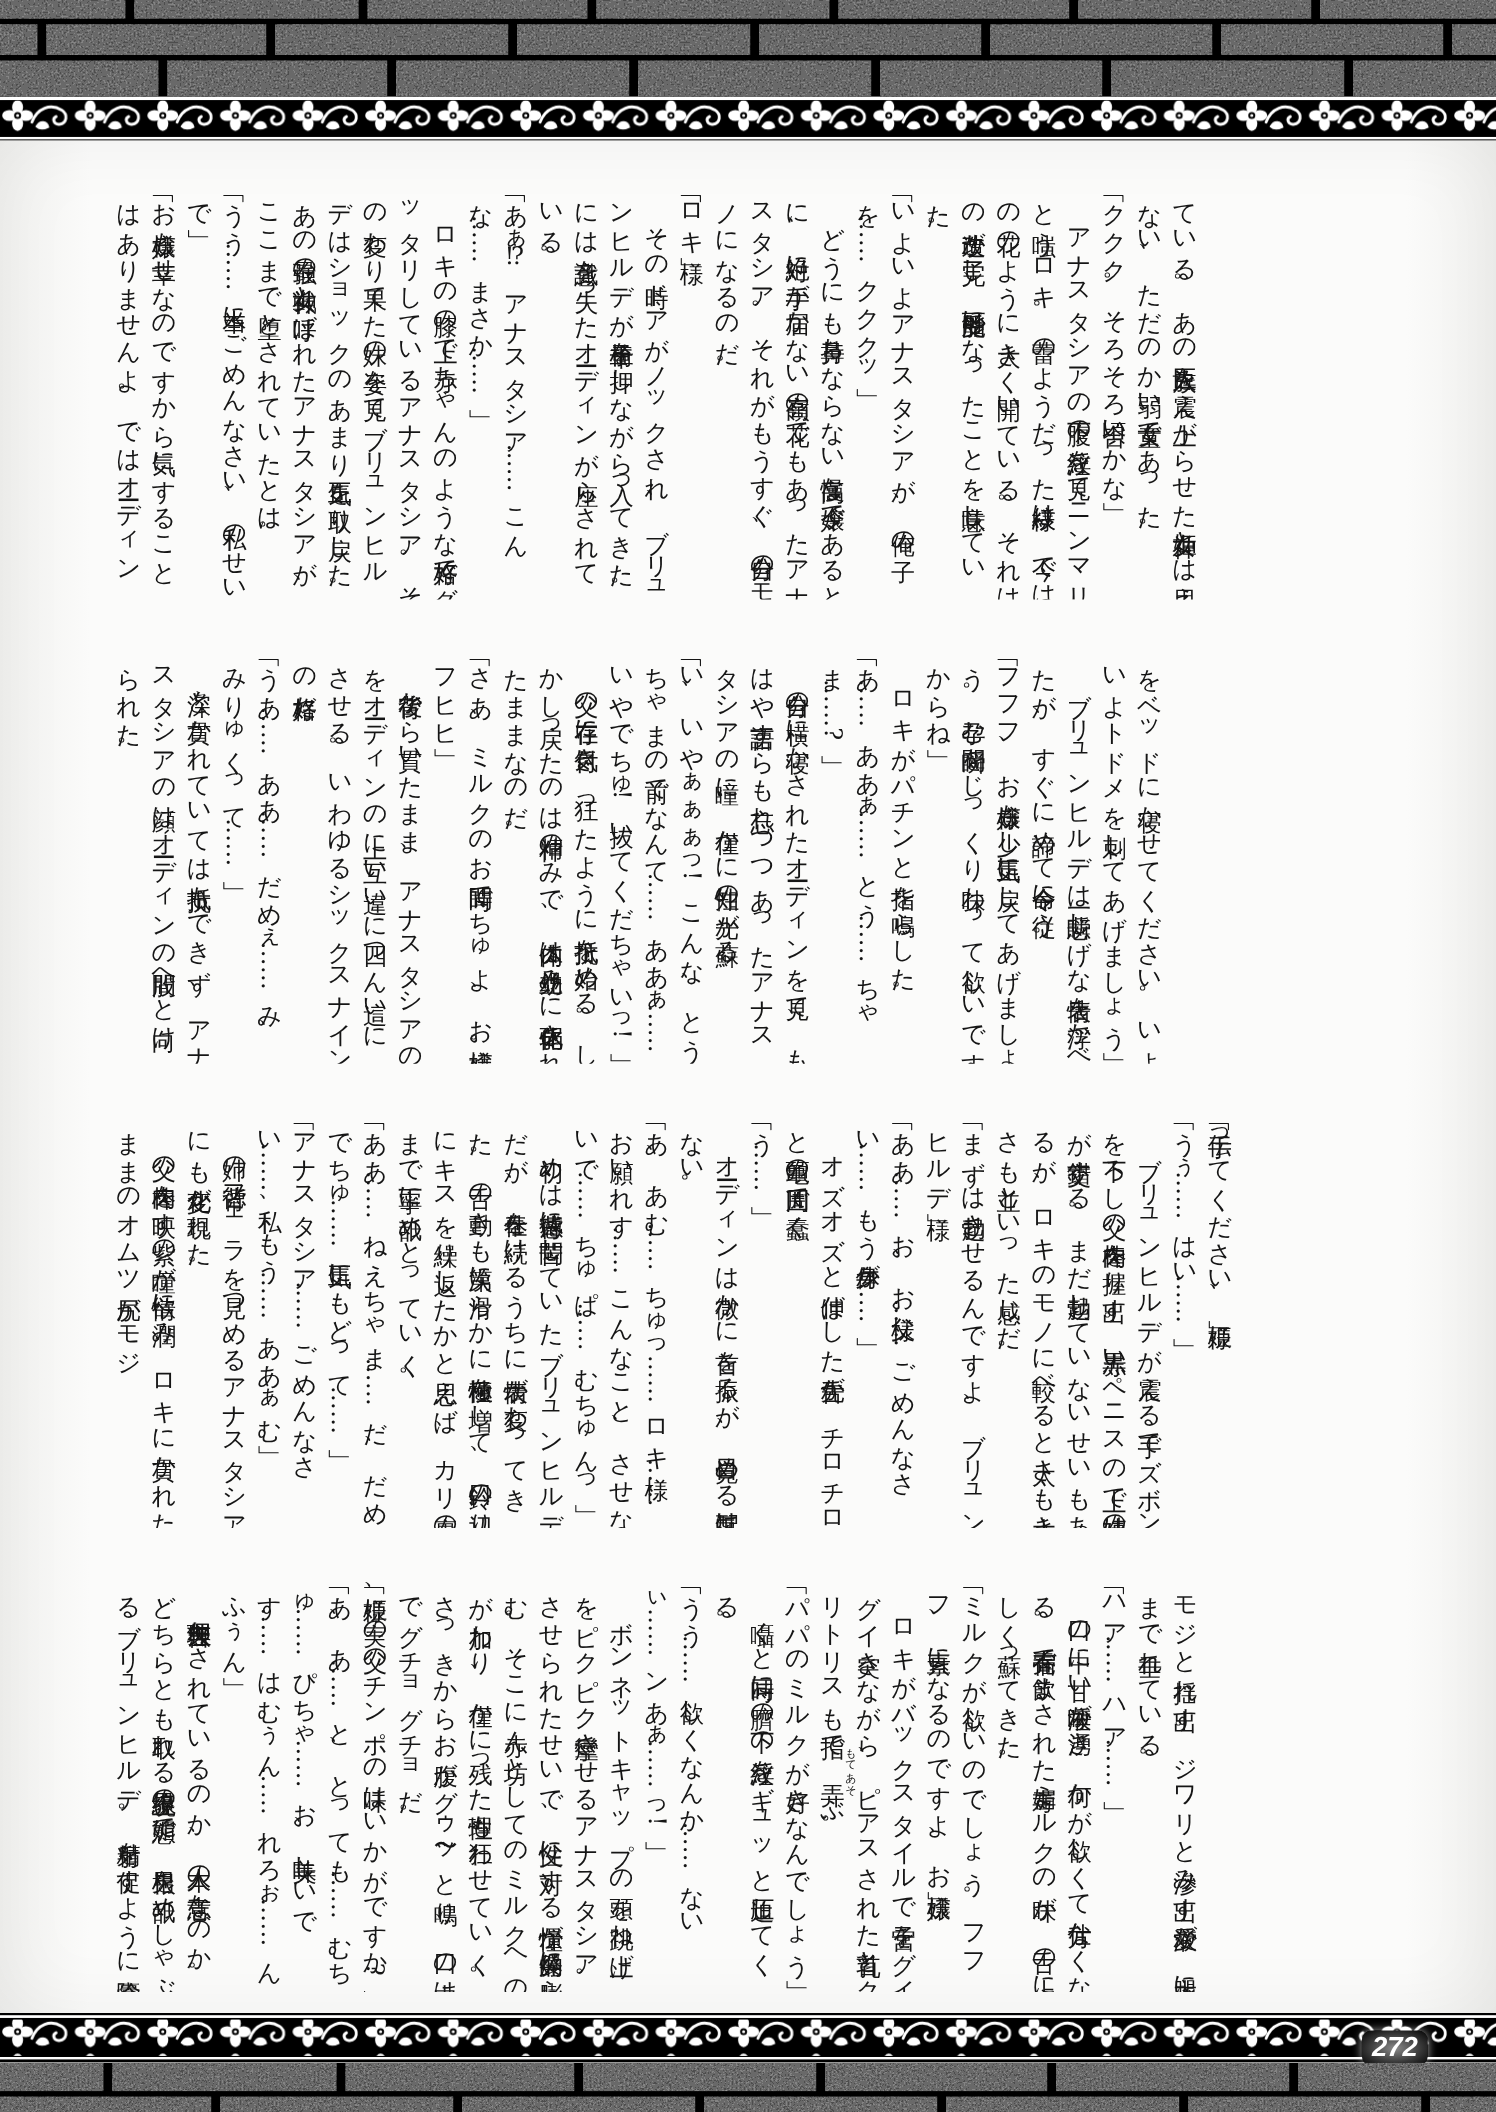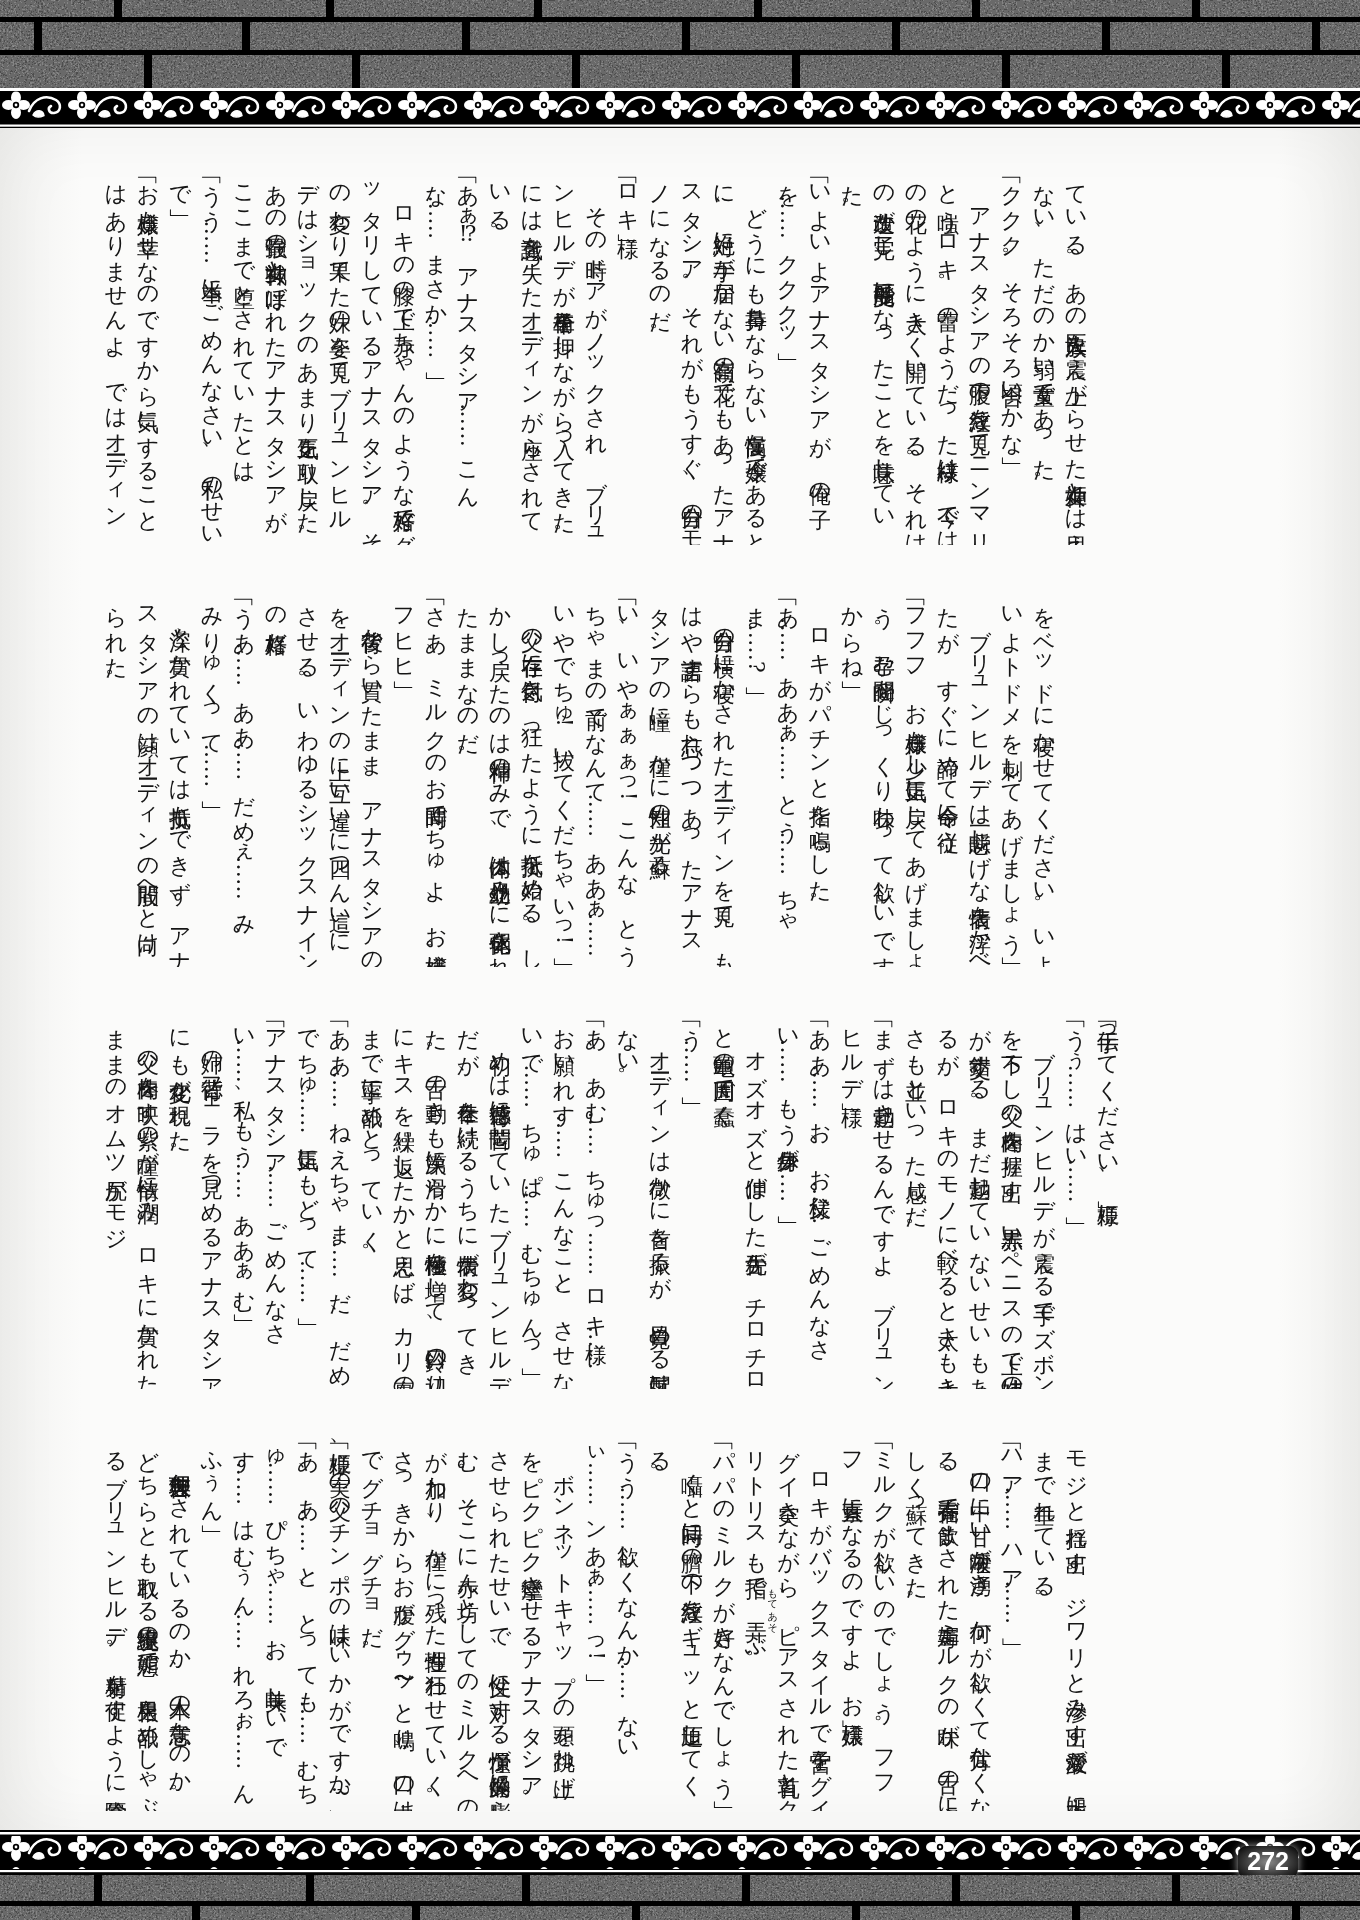--- a/index.html
+++ b/index.html
@@ -2,21 +2,21 @@
 <html lang="ja"><head>
 <meta charset="utf-8">
 <style>
   html,body{margin:0;padding:0;}
   body{width:1360px;height:1920px;overflow:hidden;background:#000;}
   .page{position:relative;width:1360px;height:1920px;background:#f8f8f6;
         font-family:"DejaVu Serif","Liberation Serif",serif;color:#151515;}
   .border{position:absolute;left:0;width:1360px;overflow:hidden;}
   .brick-top{top:0;height:88px;}
   .orn-top{top:88px;height:40px;}
-  .orn-bottom{top:1830px;height:63px;}
+  .orn-bottom{top:1830px;height:63px;font-style:italic;}
   .brick-bottom{top:1875px;height:45px;}
   .content{position:absolute;top:128px;left:0;width:1360px;height:1702px;
            padding:42px 120px 0 100px;box-sizing:border-box;
            background:linear-gradient(90deg,#f1f1ef 0,#fbfbfa 6%,#fbfbfa 94%,#f0f0ee 100%);
            box-shadow:inset 0 0 70px rgba(0,0,0,.05);}
   .band{writing-mode:vertical-rl;text-orientation:mixed;
         height:375px;margin:0 0 47px 0;
         font-size:22px;line-height:32px;letter-spacing:0;
         overflow:hidden;}
   .band:last-child{margin-bottom:0;}

